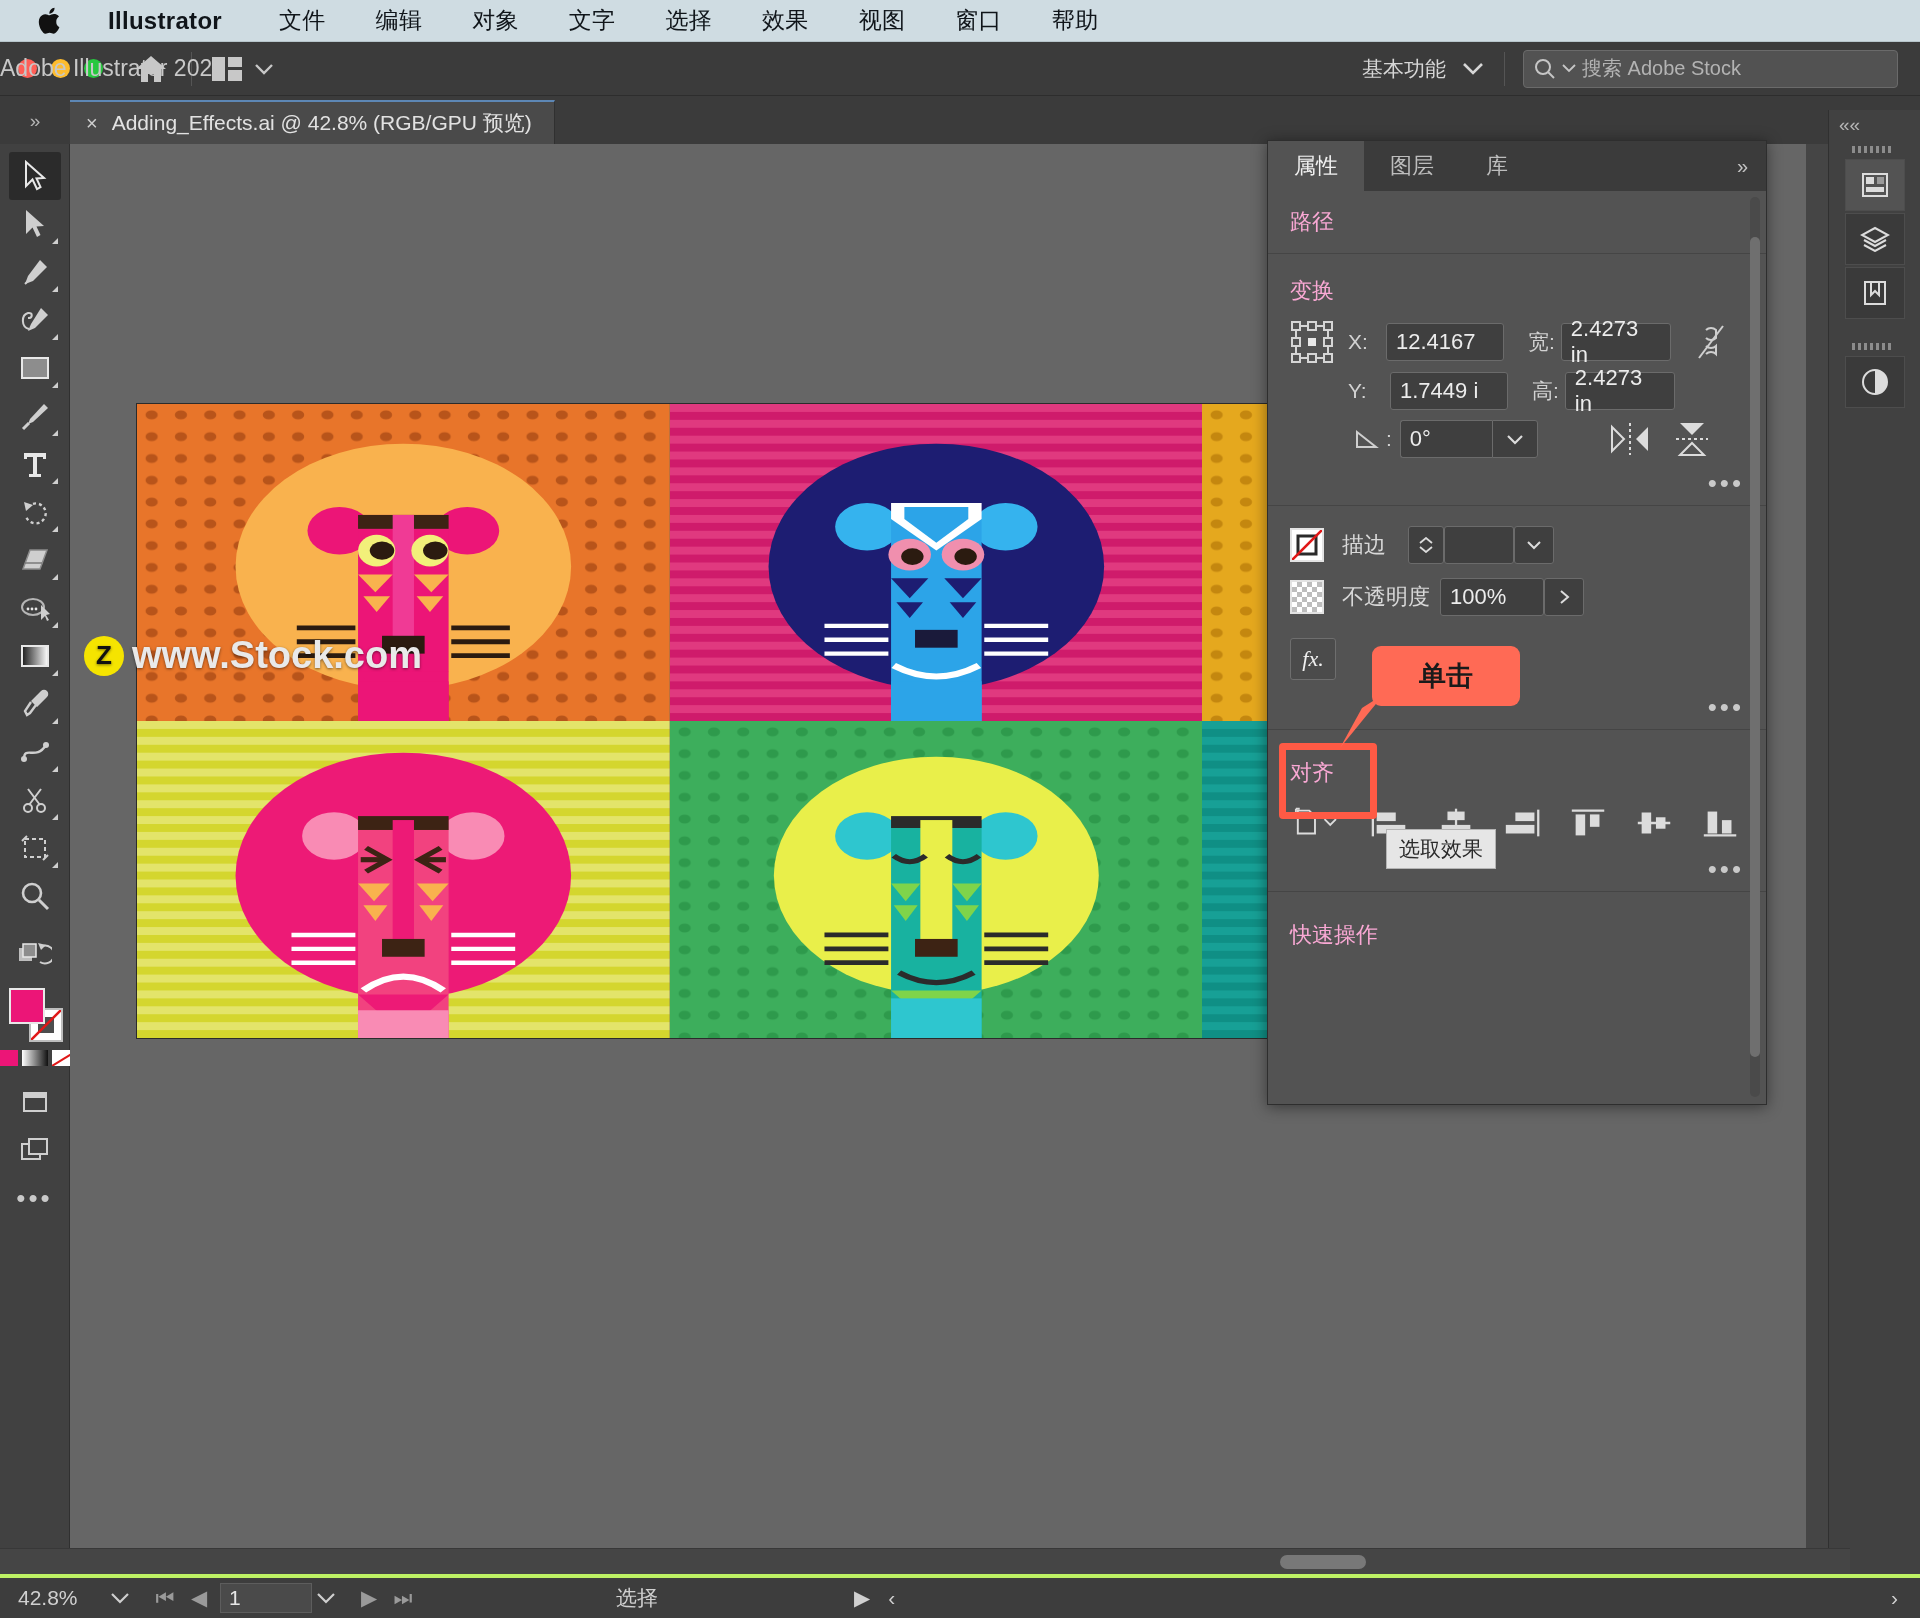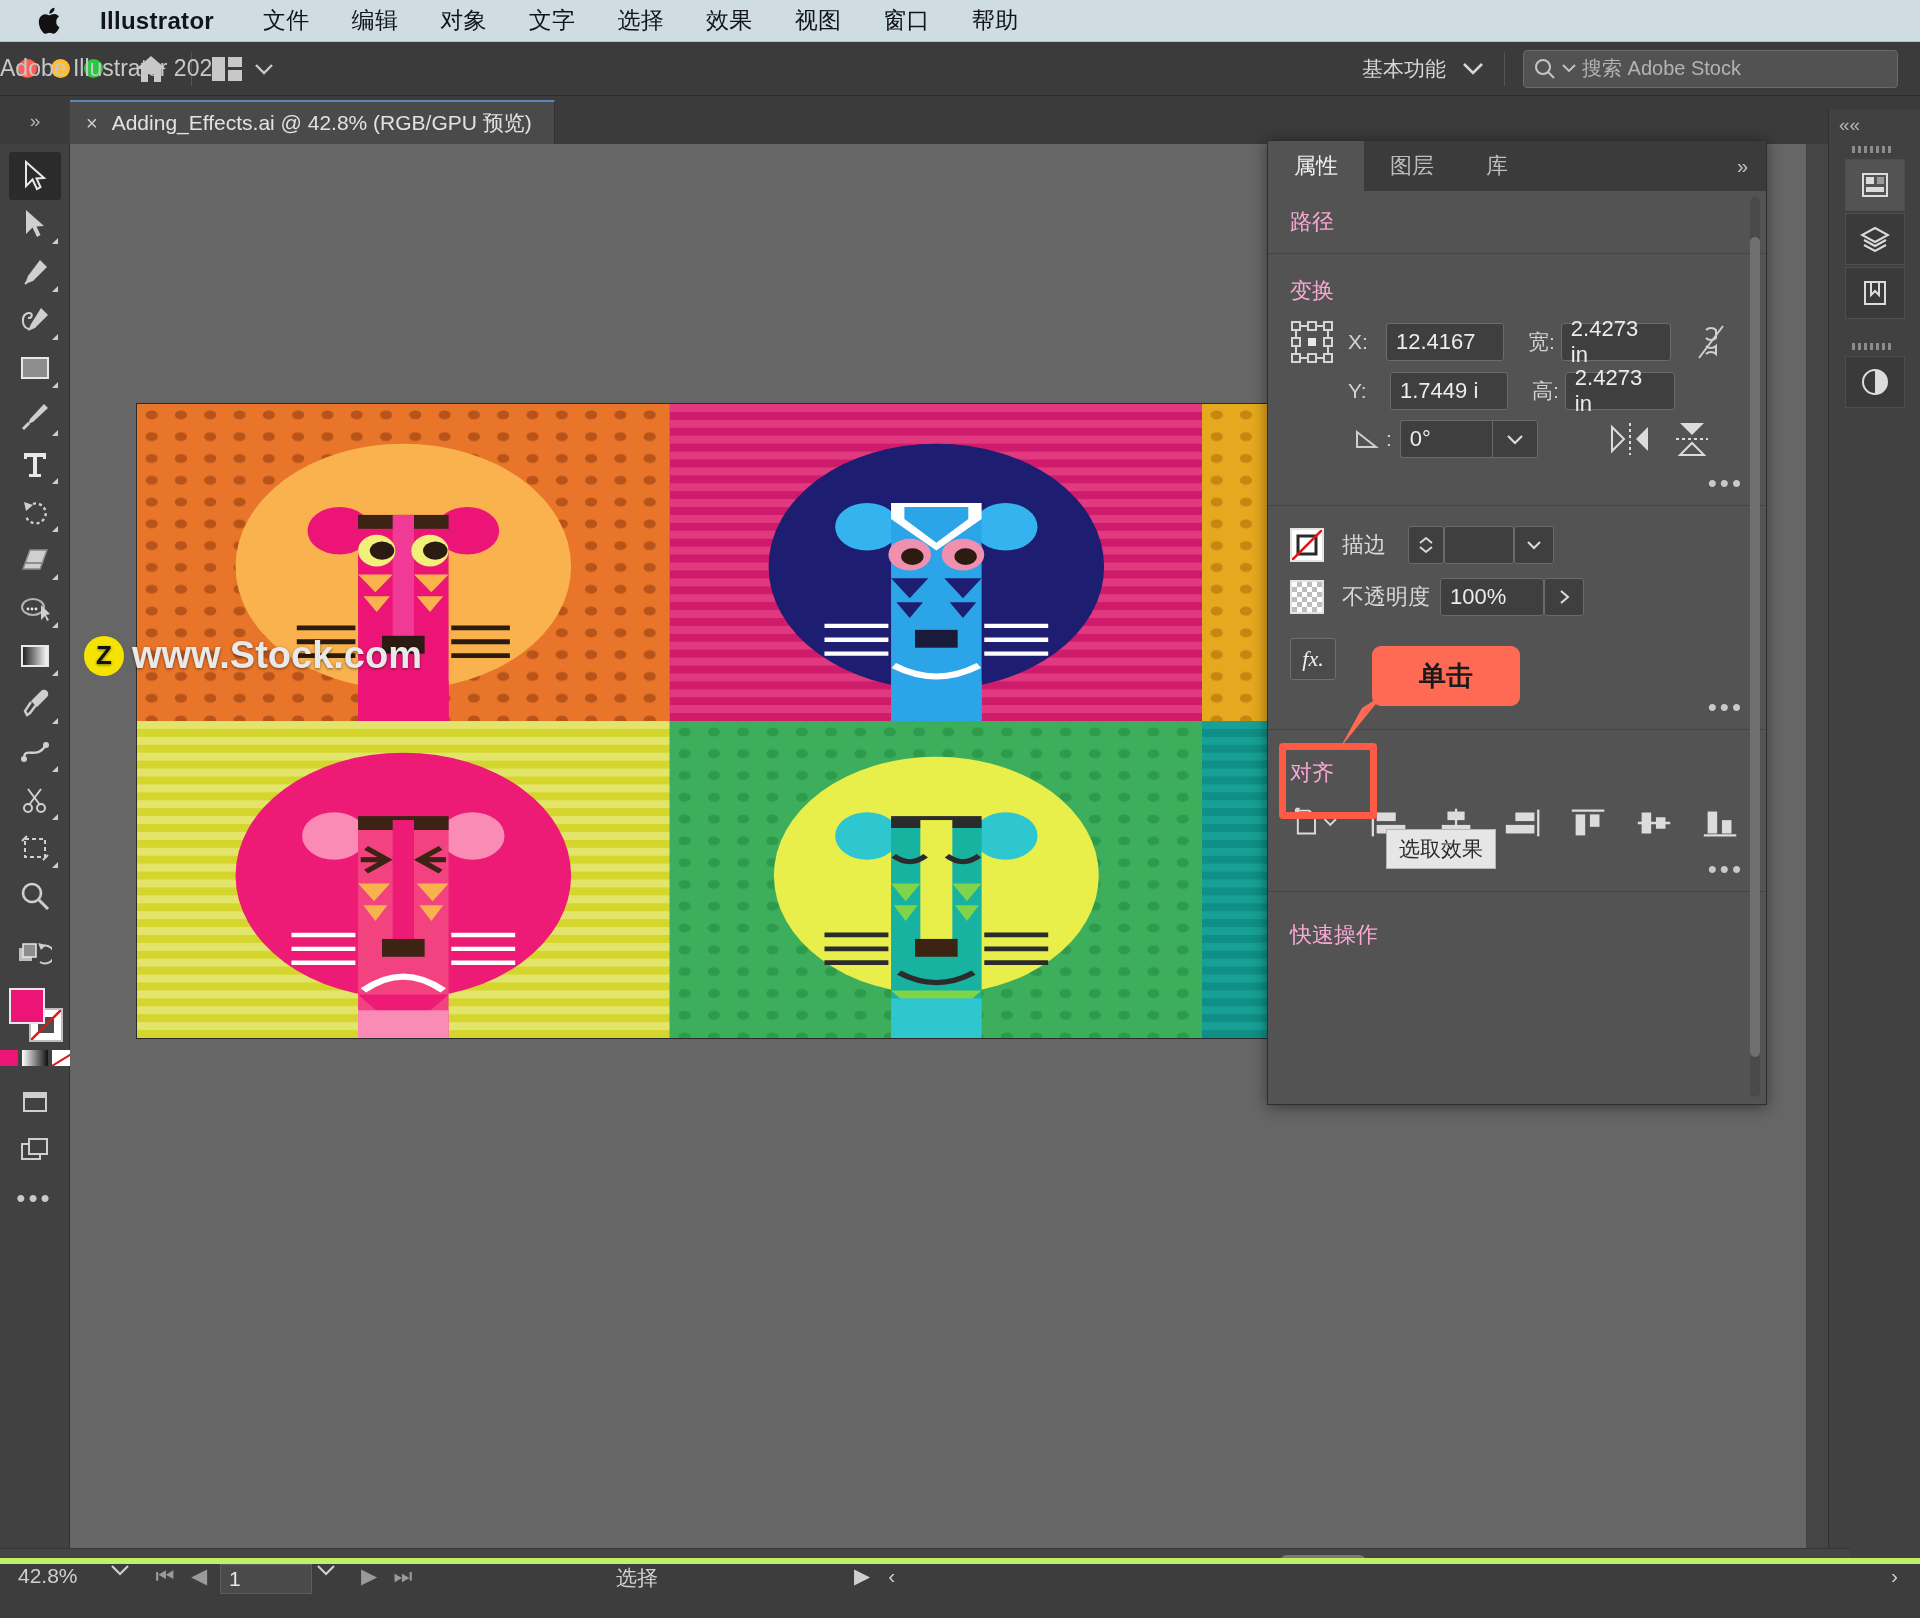--- a/index.html
+++ b/index.html
@@ -9,21 +9,21 @@
     font-family: "Liberation Sans", "DejaVu Sans", sans-serif;
     background: #535353;
   }
   #app { position: relative; width: 1920px; height: 1618px; }
 
   
   .macbar {
     position: absolute; left: 0; top: 0; width: 1920px; height: 42px;
     background: #cfdce2;
     display: flex; align-items: center;
-    padding-left: 38px; gap: 8px;
+    padding-left: 38px; gap: 16px;
     border-bottom: 1px solid #b7c5cb;
   }
   .apple-logo { width: 26px; height: 30px; position: relative; margin-right: 28px; }
   .apple-logo svg { display: block; }
   .macbar .mi {
     color: #10151a; font-size: 23px; padding: 0 17px; white-space: nowrap;
     letter-spacing: 0.3px;
   }
   .macbar .mi.app { font-weight: bold; font-size: 24px; padding-left: 0; padding-right: 24px;}
 
@@ -196,23 +196,23 @@
   .dots3 { color:#c9c9c9; font-size: 26px; letter-spacing: 3px; }
   .alignrow { display:flex; align-items:center; gap: 26px; padding: 8px 26px 0; }
   .scroll-track {
     position:absolute; right: 6px; top: 56px; width: 10px; height: 900px;
     background: #4a4a4a; border-radius: 5px;
   }
   .scroll-thumb { position:absolute; left:0; top: 40px; width: 10px; height: 820px; background:#6f6f6f; border-radius:5px;}
 
   
   .statusbar {
-    position: absolute; left: 0; bottom: 0; width: 1920px; height: 60px;
-    background: #3d3d3d; border-top: 6px solid #bef264;
-    display: flex; align-items: flex-start; color: #d0d0d0; font-size: 21px;
+    position: absolute; left: 0; bottom: 0; width: 1920px; height: 44px;
+    background: #3d3d3d; border-top: 4px solid #bef264;
+    display: flex; align-items: center; color: #d0d0d0; font-size: 21px;
   }
   .sb-zoom { width: 110px; padding-left: 18px; }
   .sb-btn { width: 34px; text-align: center; color: #9a9a9a; }
   .sb-page { width: 92px; height: 30px; background:#4a4a4a; border:1px solid #5d5d5d; margin: 0 4px; color:#e6e6e6; padding-left:8px; line-height:28px;}
   .sb-status { margin-left: 196px; }
   .hscroll {
     position: absolute; left: 0; bottom: 44px; width: 1850px; height: 26px;
     background: #454545; border-top: 1px solid #383838;
   }
   .hscroll .thumb { position:absolute; left: 1280px; top: 6px; width: 86px; height: 14px; background:#787878; border-radius:7px;}

